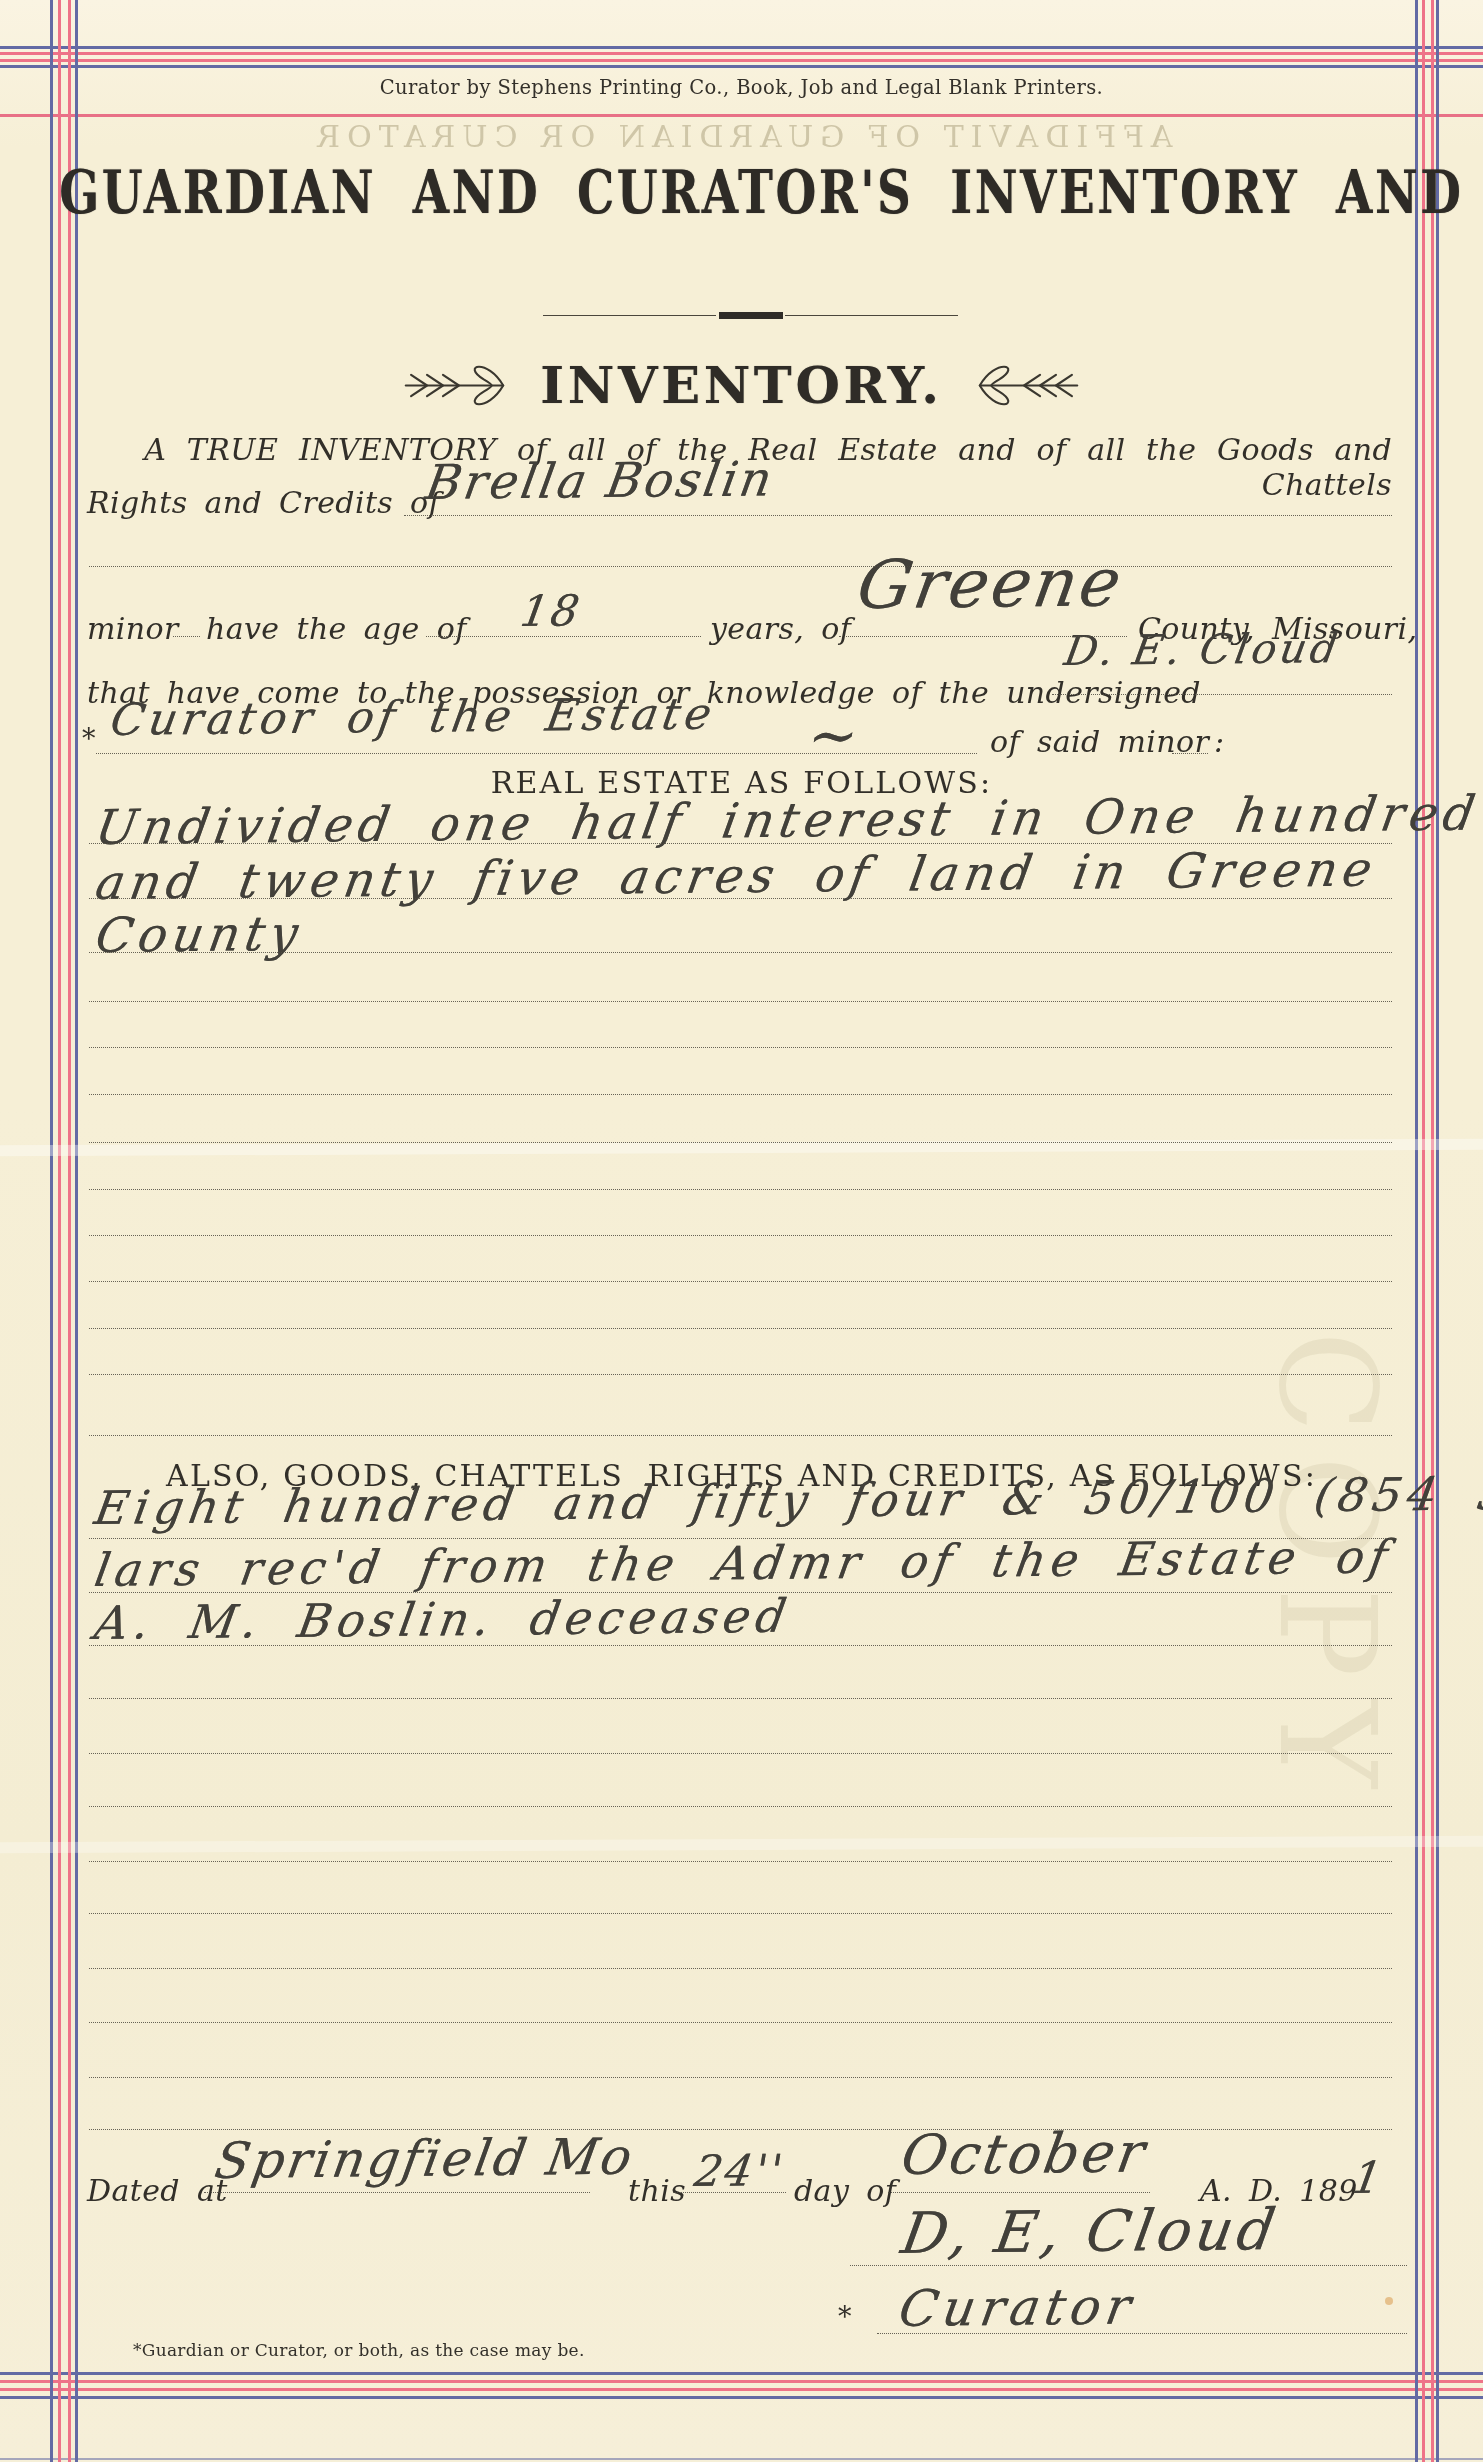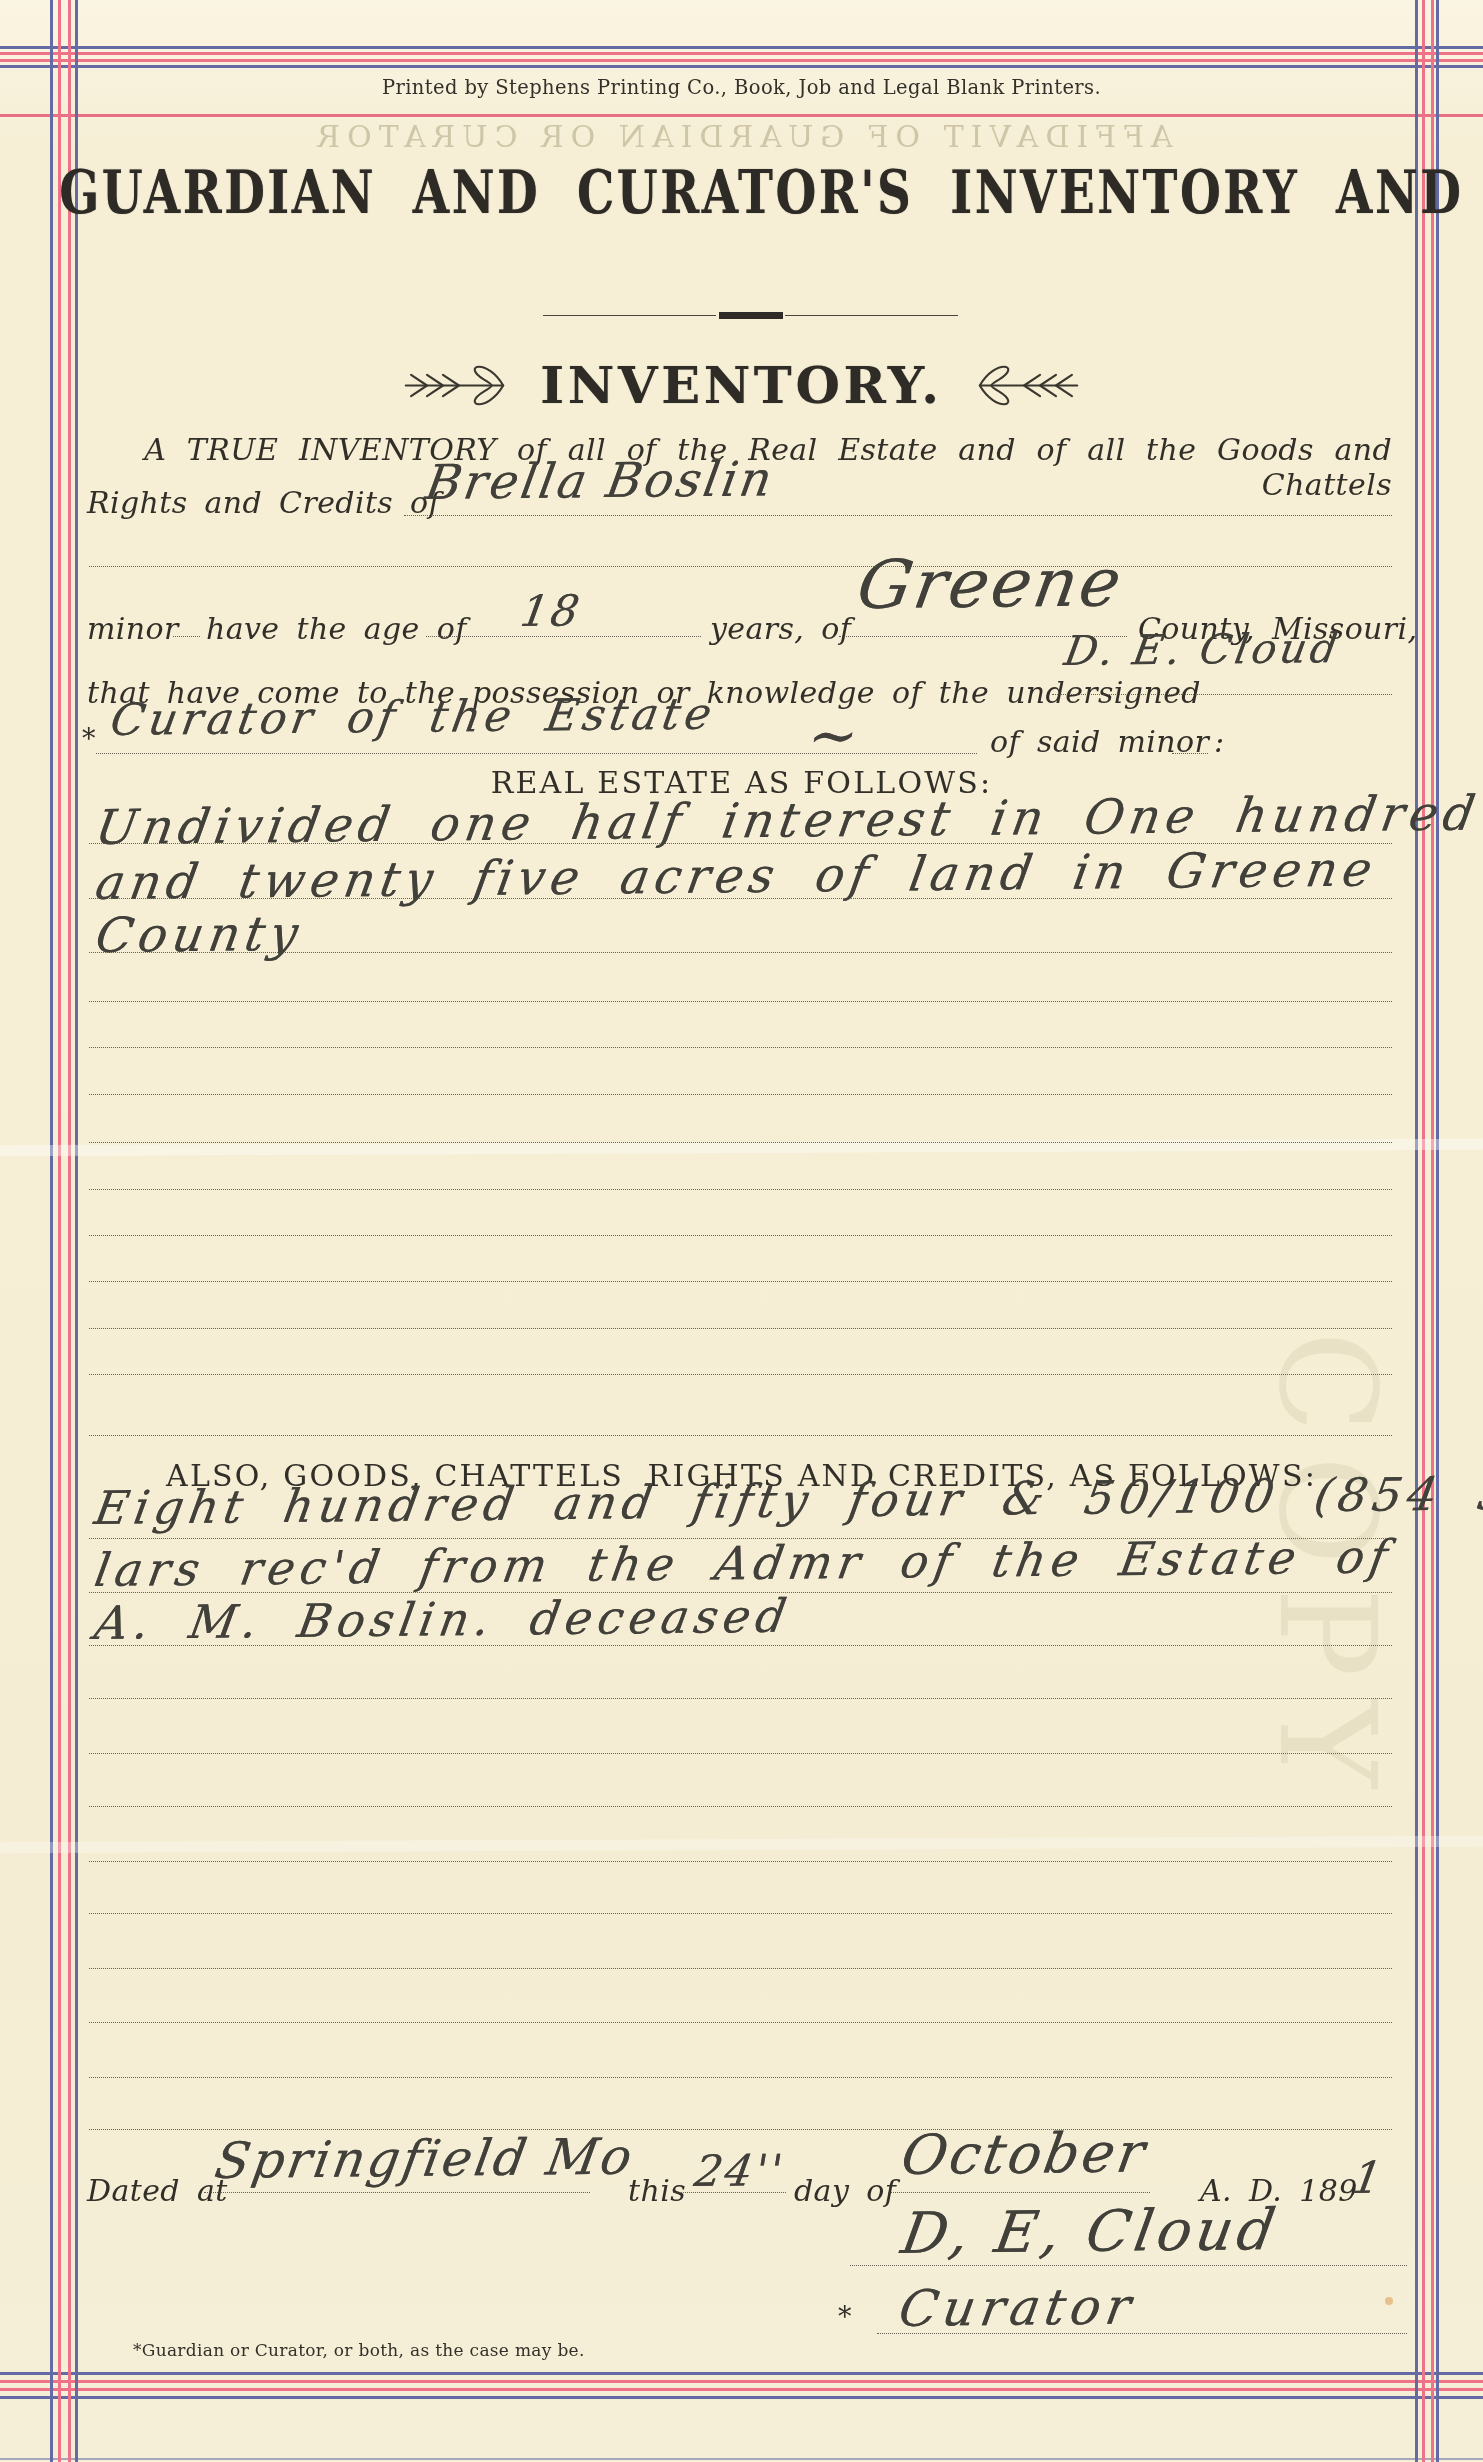--- a/index.html
+++ b/index.html
@@ -62,21 +62,21 @@
   <div class="vline pink" style="left:1431px;width:2.7px;"></div>
   <div class="vline blue" style="left:1436px;width:2.7px;"></div>
 
   <div class="crease" style="top:1142px;"></div>
   <div class="crease" style="top:1839px;opacity:.8;"></div>
   <div class="speck" style="left:1385px;top:2297px;"></div>
 
   <div class="abs ghost center" style="top:119px;font-size:30px;letter-spacing:7px;transform:scaleX(-1);">AFFIDAVIT OF GUARDIAN OR CURATOR</div>
   <div class="abs ghost" style="left:1250px;top:1331px;font-size:133px;letter-spacing:23px;writing-mode:vertical-rl;opacity:.45;color:rgba(160,149,110,.30);">COPY</div>
 
-  <div class="abs note" style="top:76px;">Printed by Stephens Printing Co., Book, Job and Legal Blank Printers.</div>
+  <div class="abs note" style="top:76px;">Curator by Stephens Printing Co., Book, Job and Legal Blank Printers.</div>
   <div class="abs title" style="top:162px;">GUARDIAN AND CURATOR'S INVENTORY AND AFFIDAVIT.</div>
 
   <div class="abs" style="top:312px;left:543px;width:415px;display:flex;align-items:center;">
     <div style="flex:1;height:1.8px;background:#4a463c;"></div>
     <div style="width:64px;height:7px;background:#2f2c27;margin:0 2.7px;"></div>
     <div style="flex:1;height:1.8px;background:#4a463c;"></div>
   </div>
 
   <div class="abs invwrap" style="top:355px;">
     <svg class="orn" width="124" height="59" viewBox="0 0 140 66">

